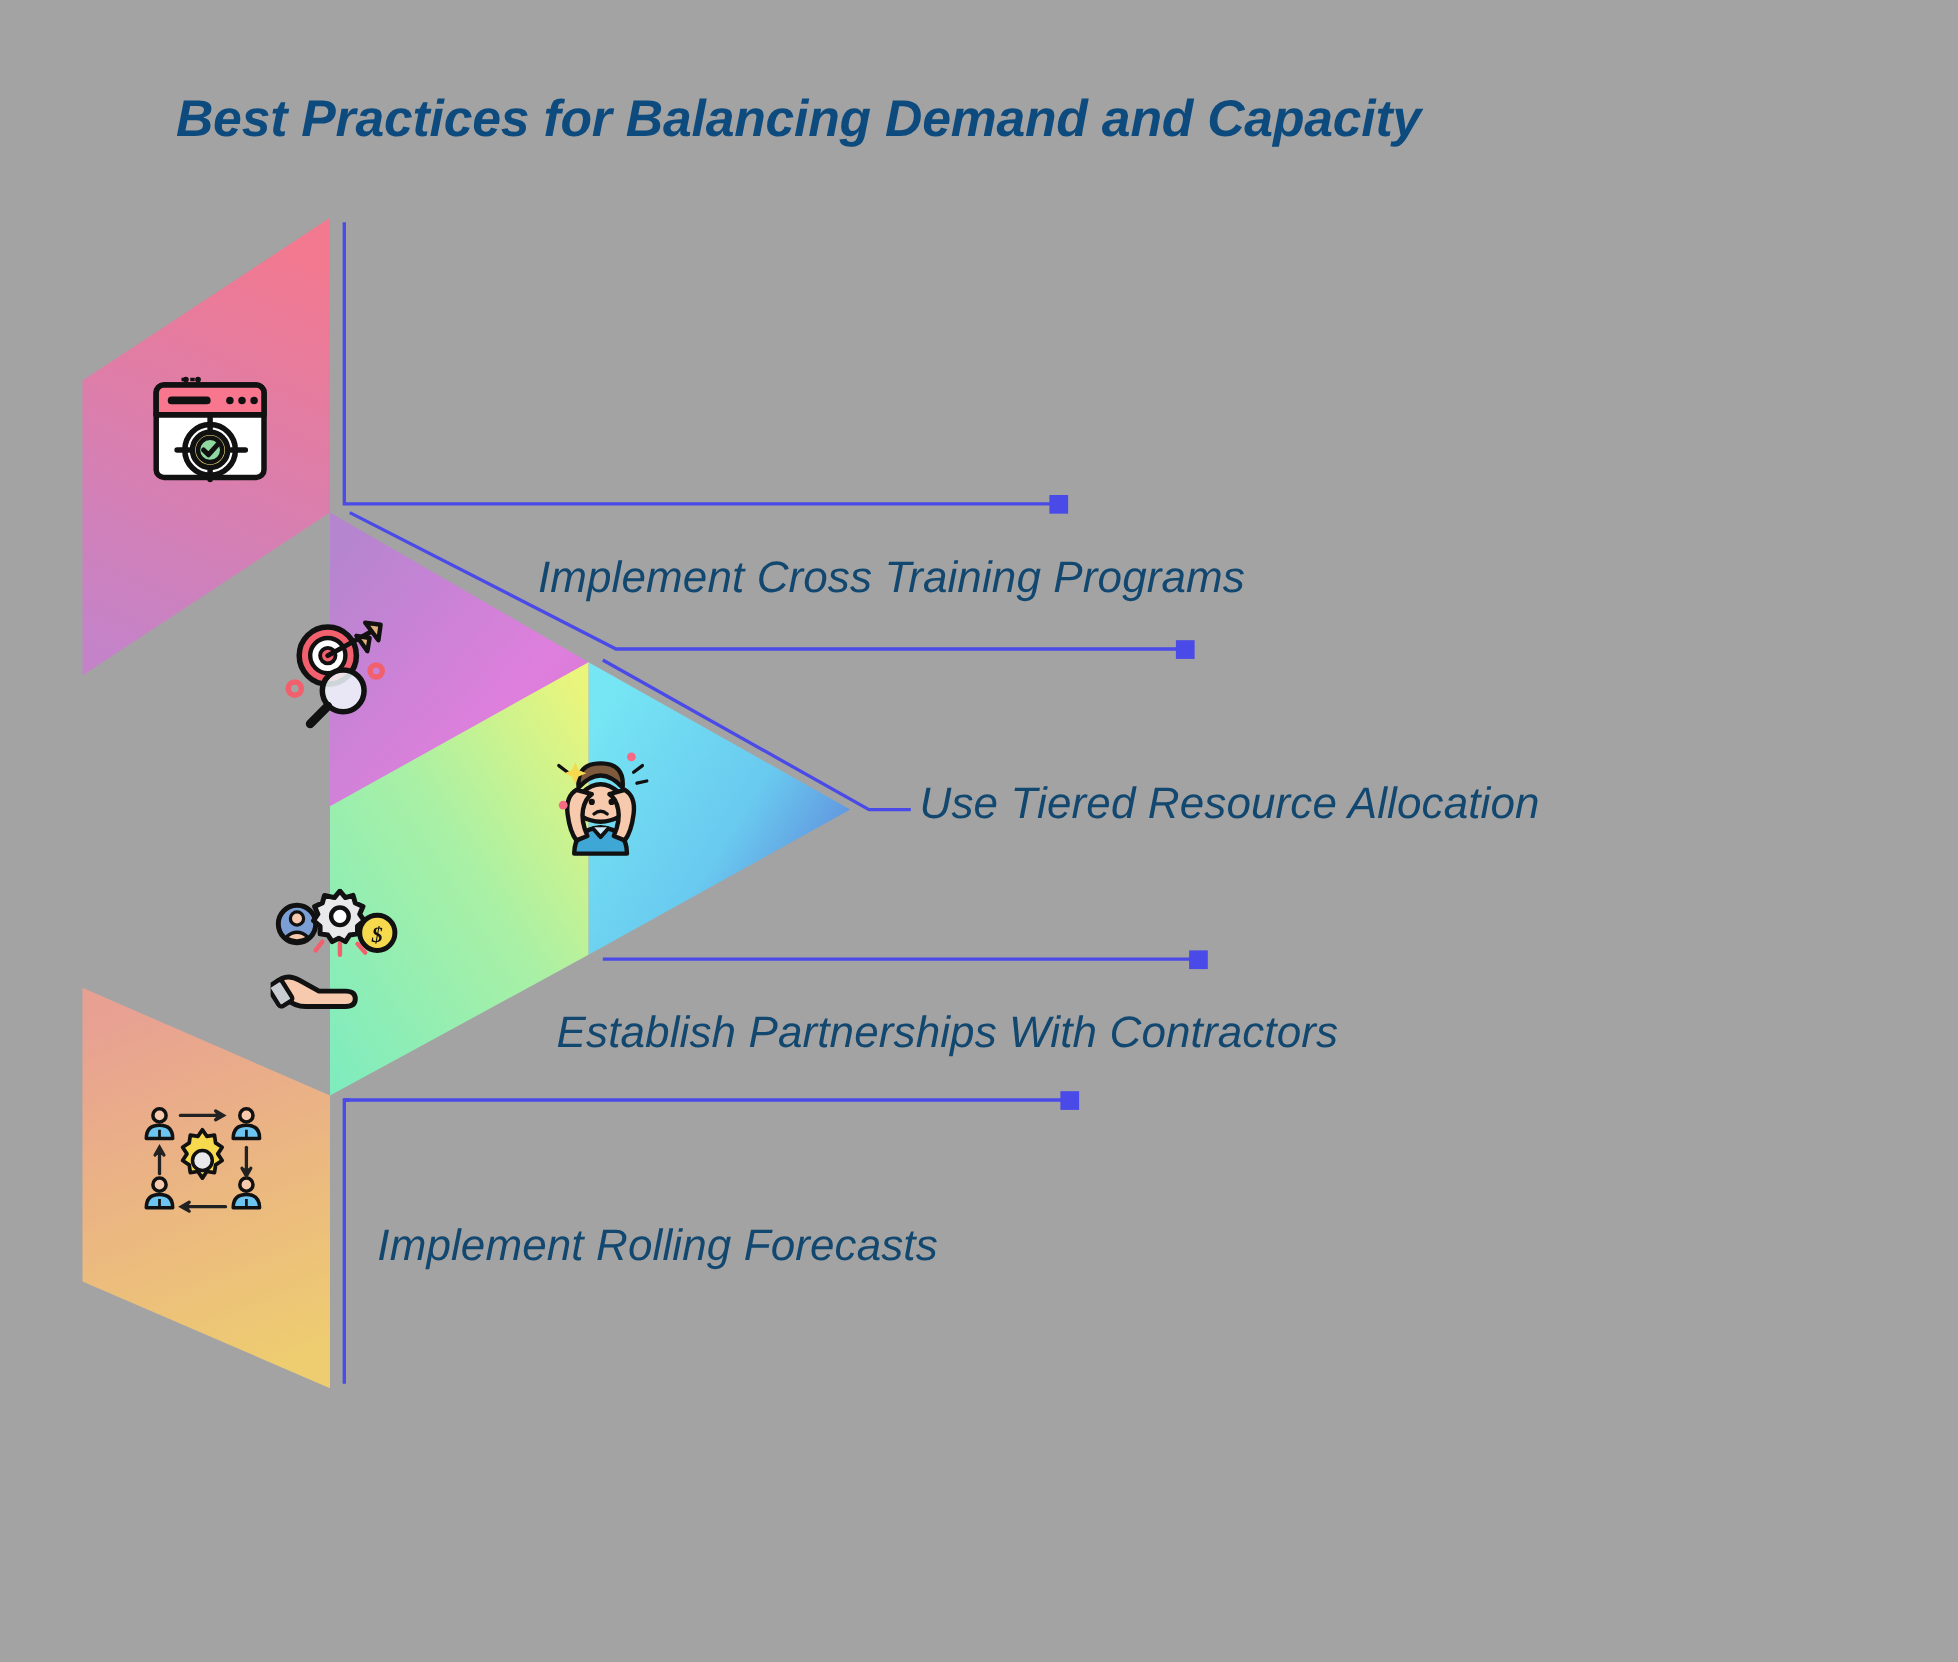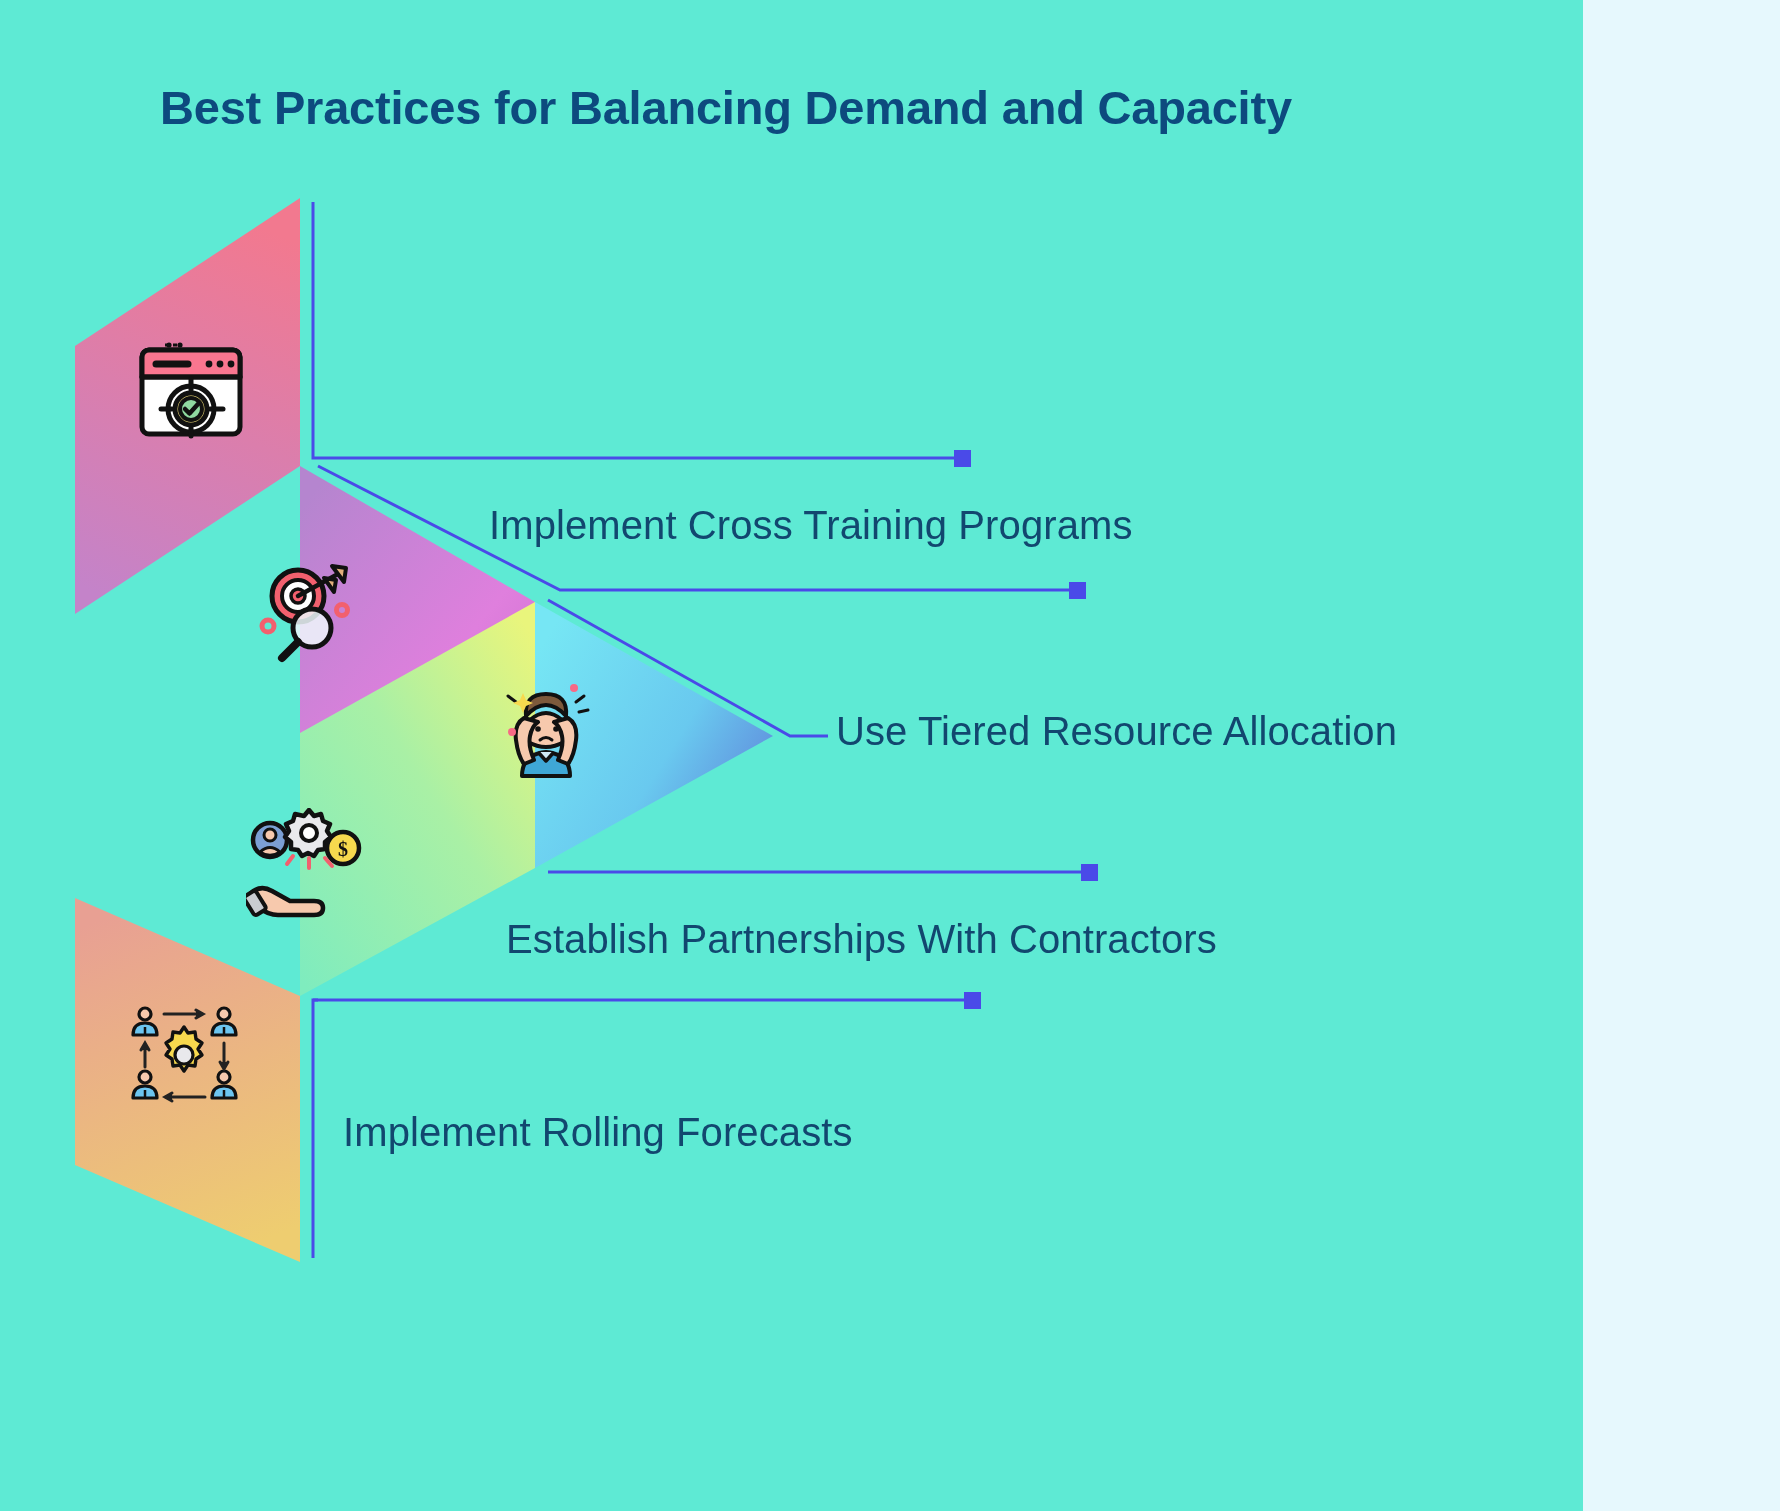--- a/index.html
+++ b/index.html
@@ -5,23 +5,24 @@
   * { box-sizing: border-box; margin: 0; padding: 0; }
   html, body {
     width: 1780px;
     height: 1511px;
     background: #e6f8fd;
     font-family: "Liberation Sans", sans-serif;
     overflow: hidden;
   }
   #canvas {
     position: relative;
-    width: 1583px;
+    width: 1780px;
     height: 1511px;
-    background: #5eead4;
+    background: #a3a3a3;
+    font-style: italic;
   }
   #title {
     position: absolute;
     left: 160px;
     top: 80px;
     font-size: 47px;
     font-weight: bold;
     color: #0d4a7e;
     letter-spacing: -0.2px;
     white-space: nowrap;

